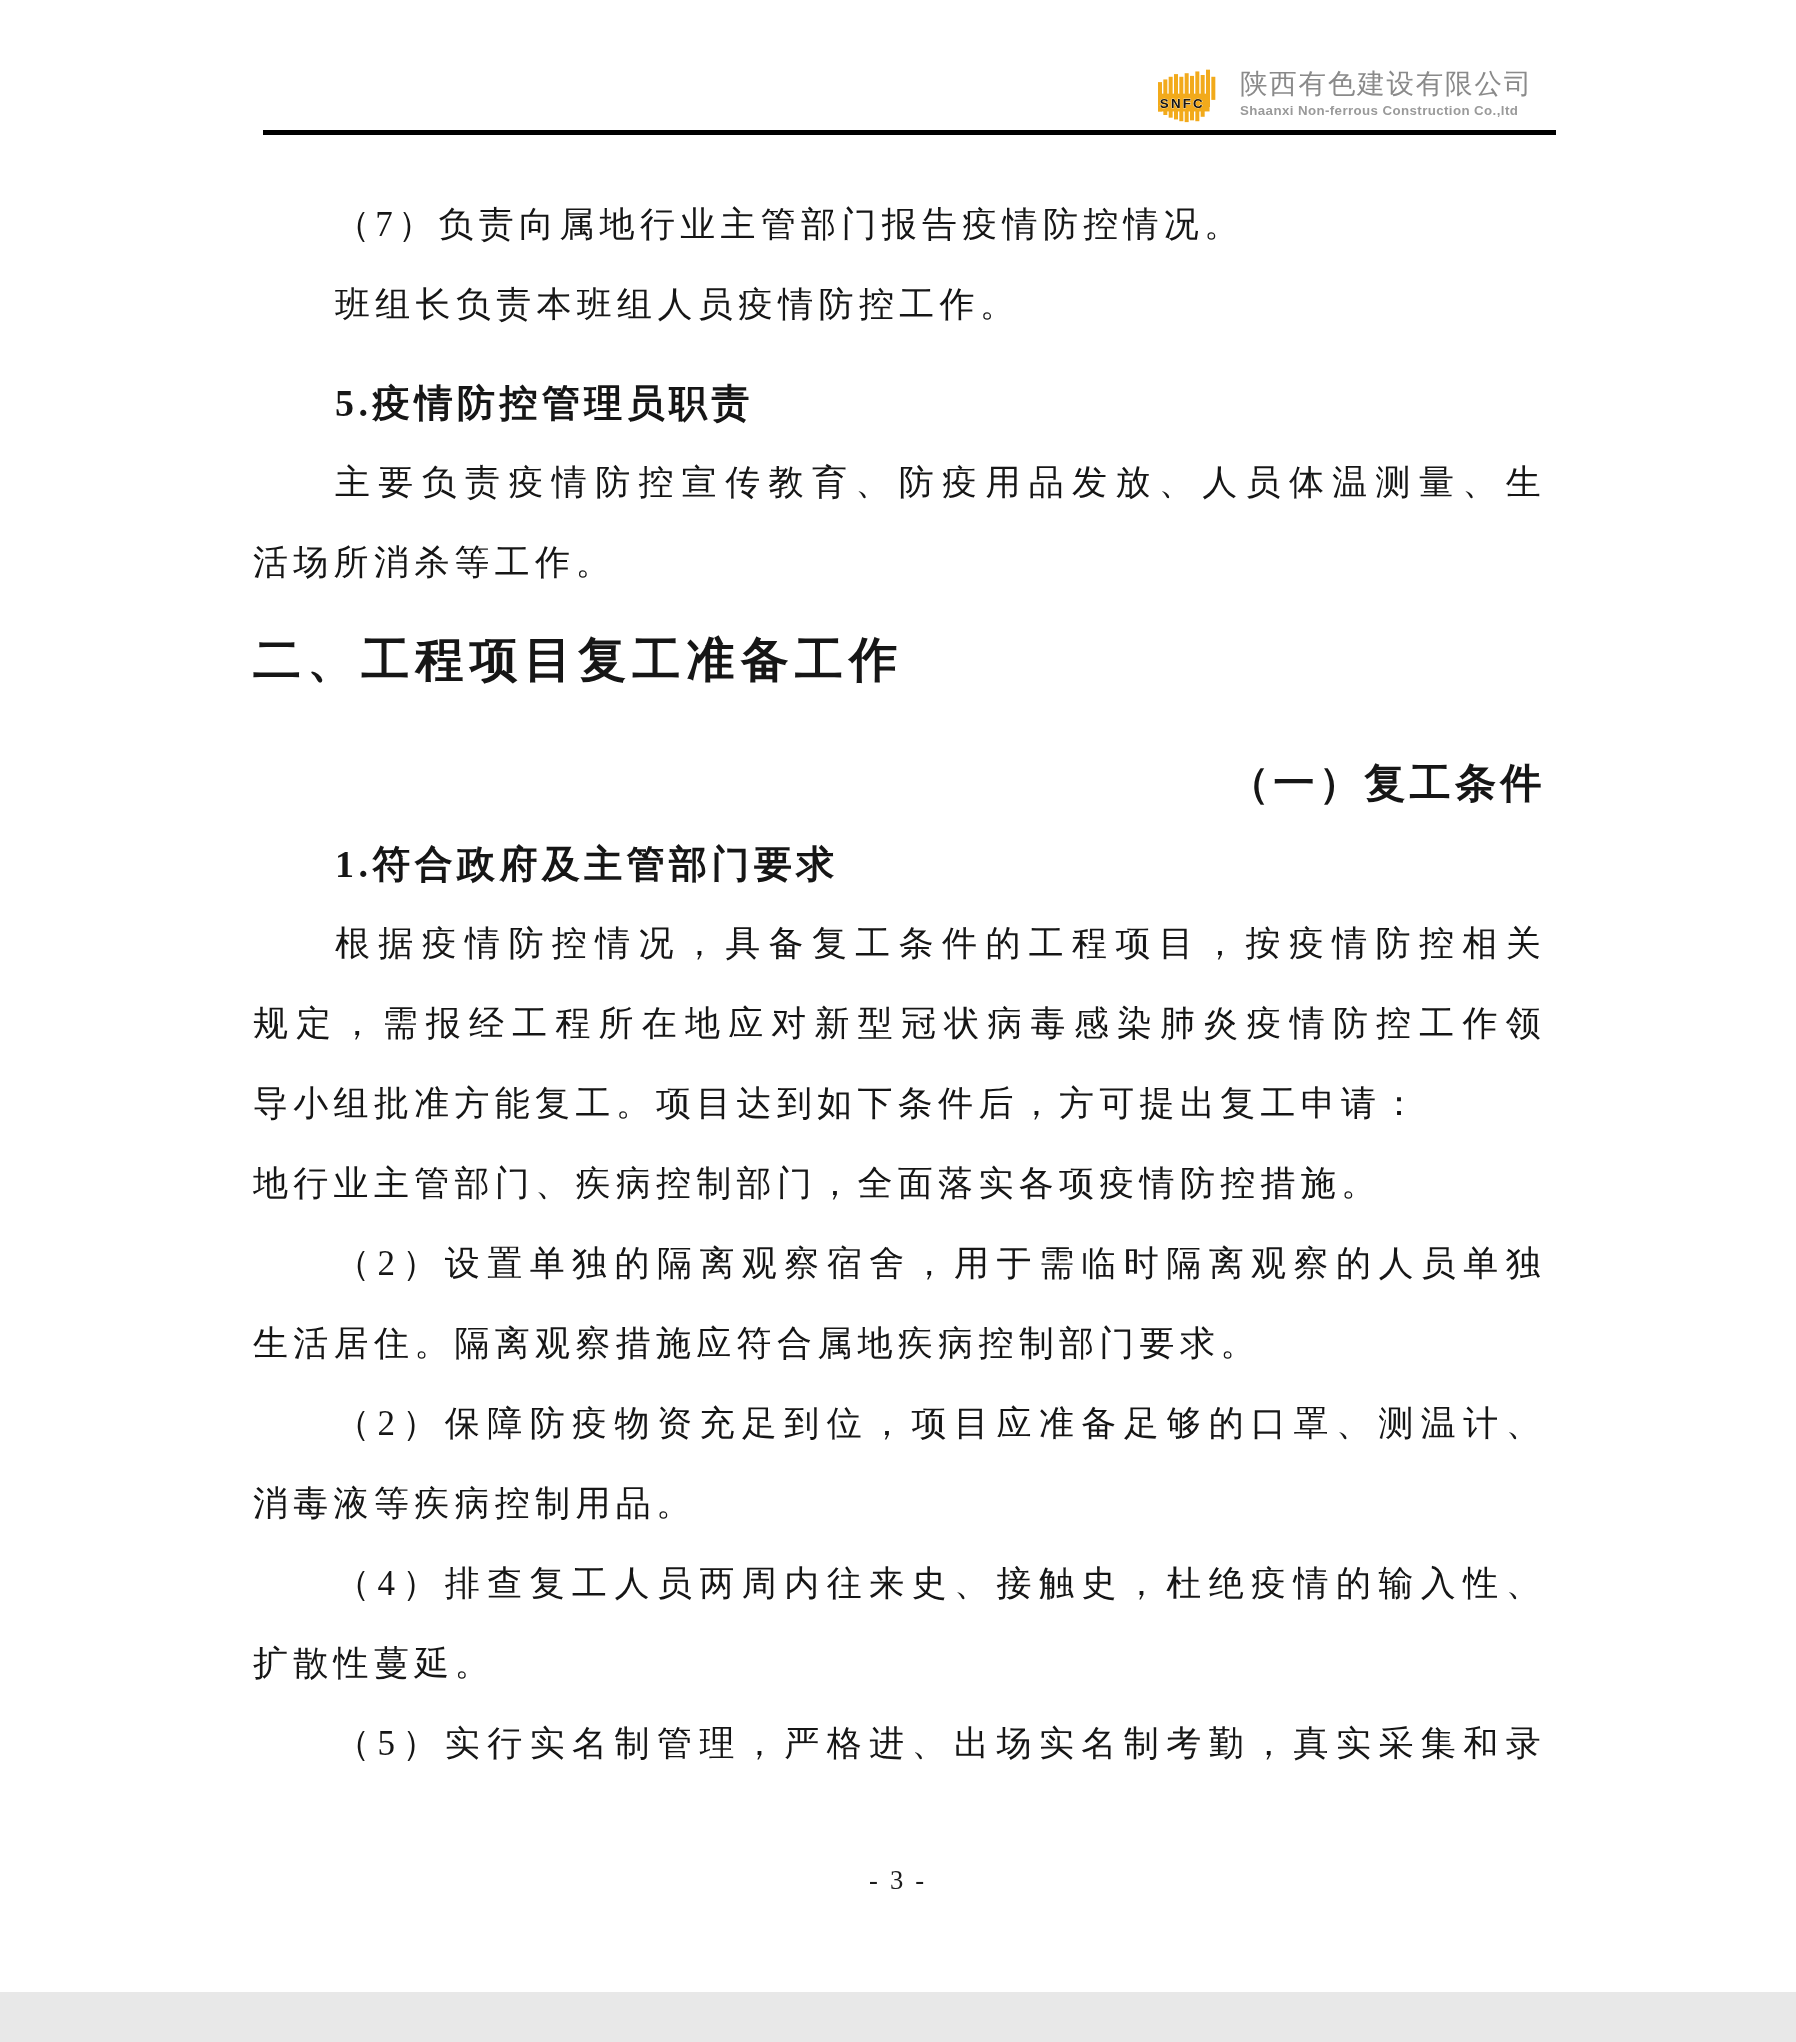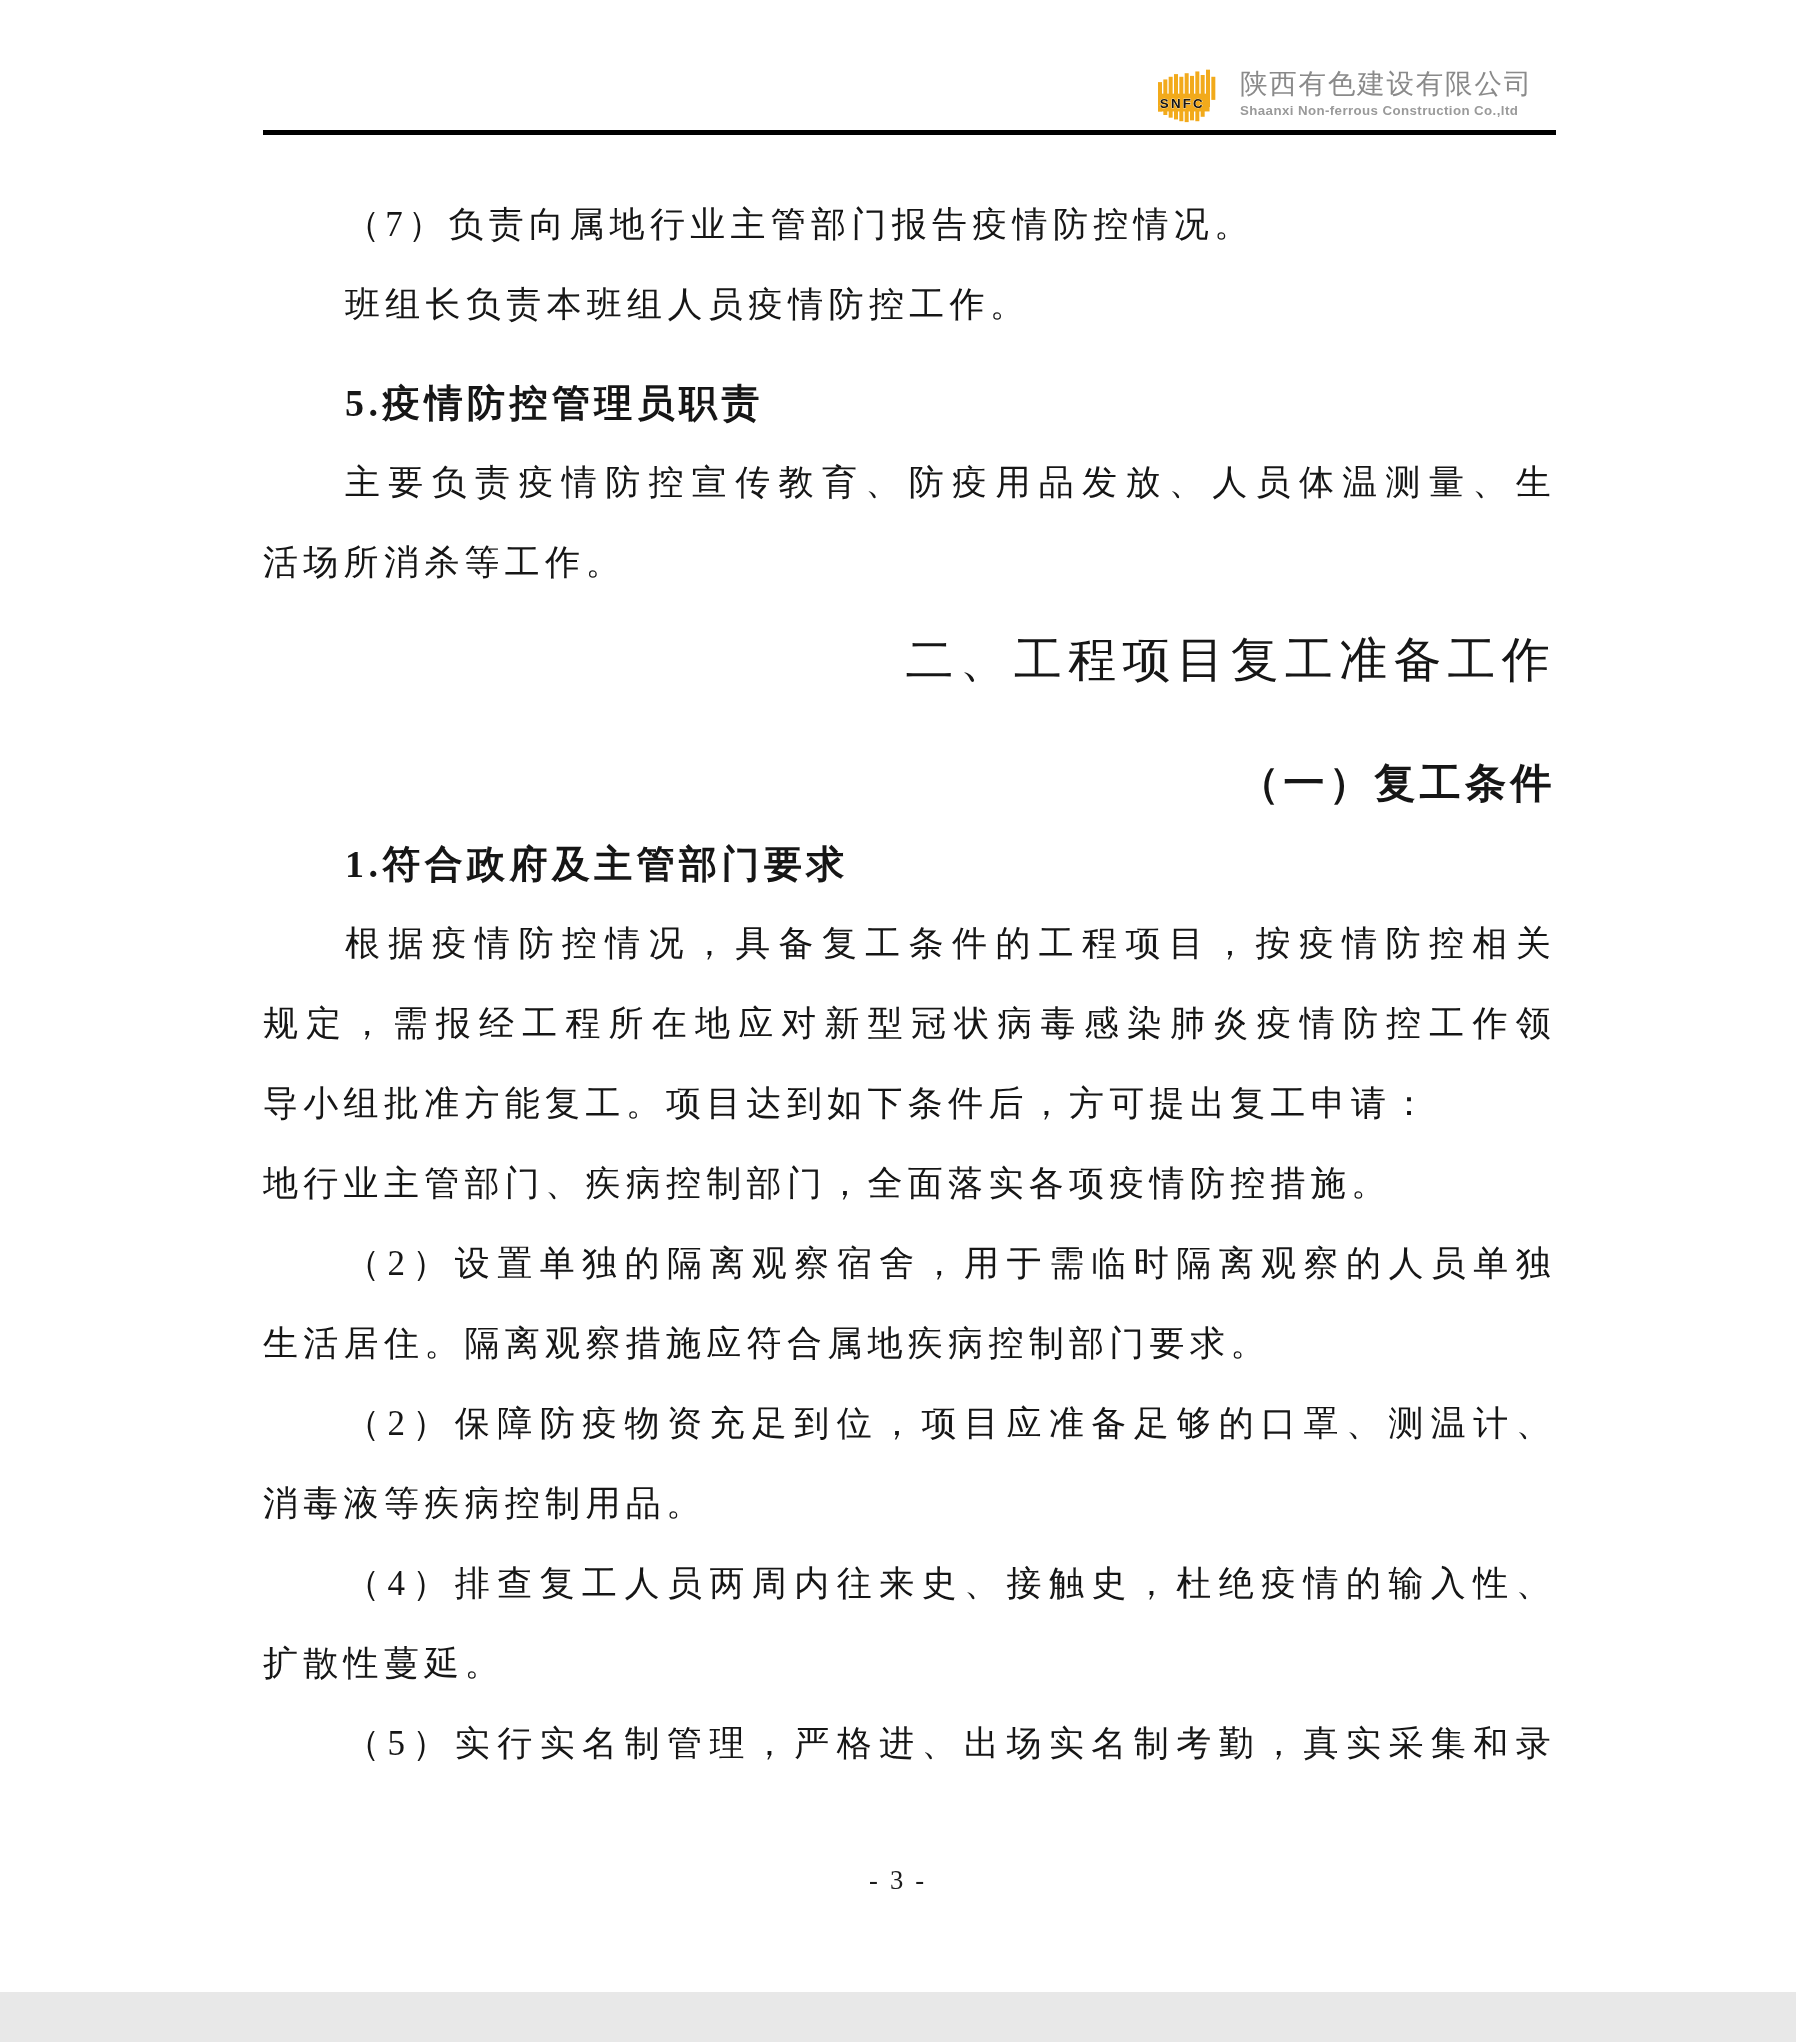--- a/index.html
+++ b/index.html
@@ -28,37 +28,37 @@
     font-size:13.3px; letter-spacing:0.4px; font-weight:bold;
     color:#9a9a9a; white-space:nowrap;
   }
   .header-rule {
     position:absolute; left:263px; top:130px;
     width:1293px; height:5.3px; background:#000;
   }
 
   
   .content {
-    position:absolute; left:263px; top:135px;
+    position:absolute; left:253px; top:135px;
     width:1293px; padding-top:50px;
   }
   .line {
     font-size:35px; line-height:80px; letter-spacing:5.3px;
     color:#161616; white-space:nowrap;
   }
   .indent { text-indent:82px; }
   .jl { white-space:normal; text-align:justify; text-align-last:justify; }
   .h3 {
     font-weight:bold; font-size:38px; letter-spacing:4.4px;
     line-height:80px;
   }
   .gap-before { margin-top:17.7px; }
   .h1 {
-    font-weight:normal; font-size:48px; letter-spacing:6.2px;
-    line-height:94px; text-align:right; text-indent:0;
+    font-weight:bold; font-size:48px; letter-spacing:6.2px;
+    line-height:94px; text-align:left; text-indent:0;
     margin:10.6px 0 35px 0;
   }
   .h2 {
     font-weight:bold; font-size:41px; letter-spacing:4.4px;
     line-height:82px;
     text-align:right;
   }
 
   
   .footer {

